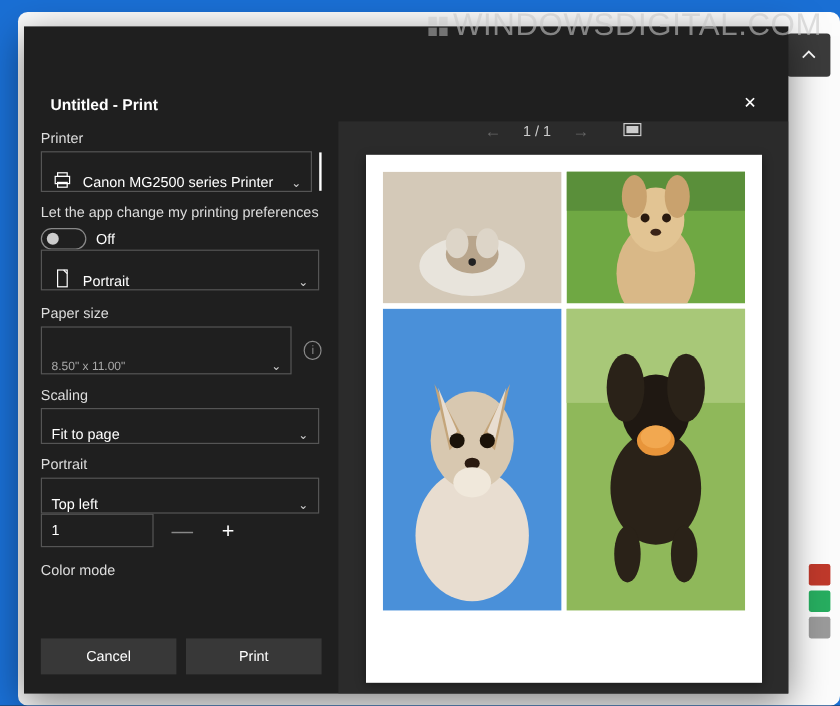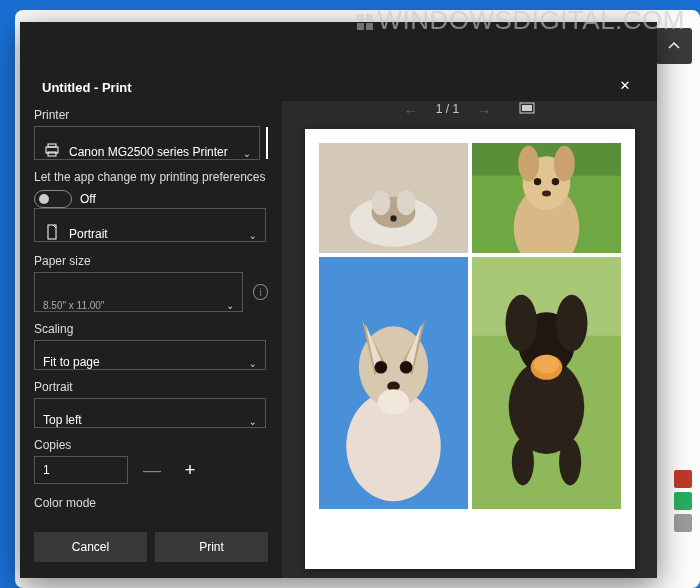--- a/index.html
+++ b/index.html
@@ -140,21 +140,20 @@
         <span class="dd-text">Fit to page</span>
         <span class="chevron">⌄</span>
       </div>
 
       <div class="label" style="margin-top:10px">Portrait</div>
       <div class="dropdown" style="height:30px">
         <span class="dd-text">Top left</span>
         <span class="chevron">⌄</span>
       </div>
 
-      <div class="label" style="margin-top:10px">Copies</div>
       <div class="copies-row">
         <input class="copies-input" value="1" style="">
         <div class="copies-btn">—</div>
         <div class="copies-btn active">+</div>
       </div>
 
       <div class="label" style="margin-top:12px">Color mode</div>
 
       <div class="action-row">
         <button class="action-btn">Cancel</button>

